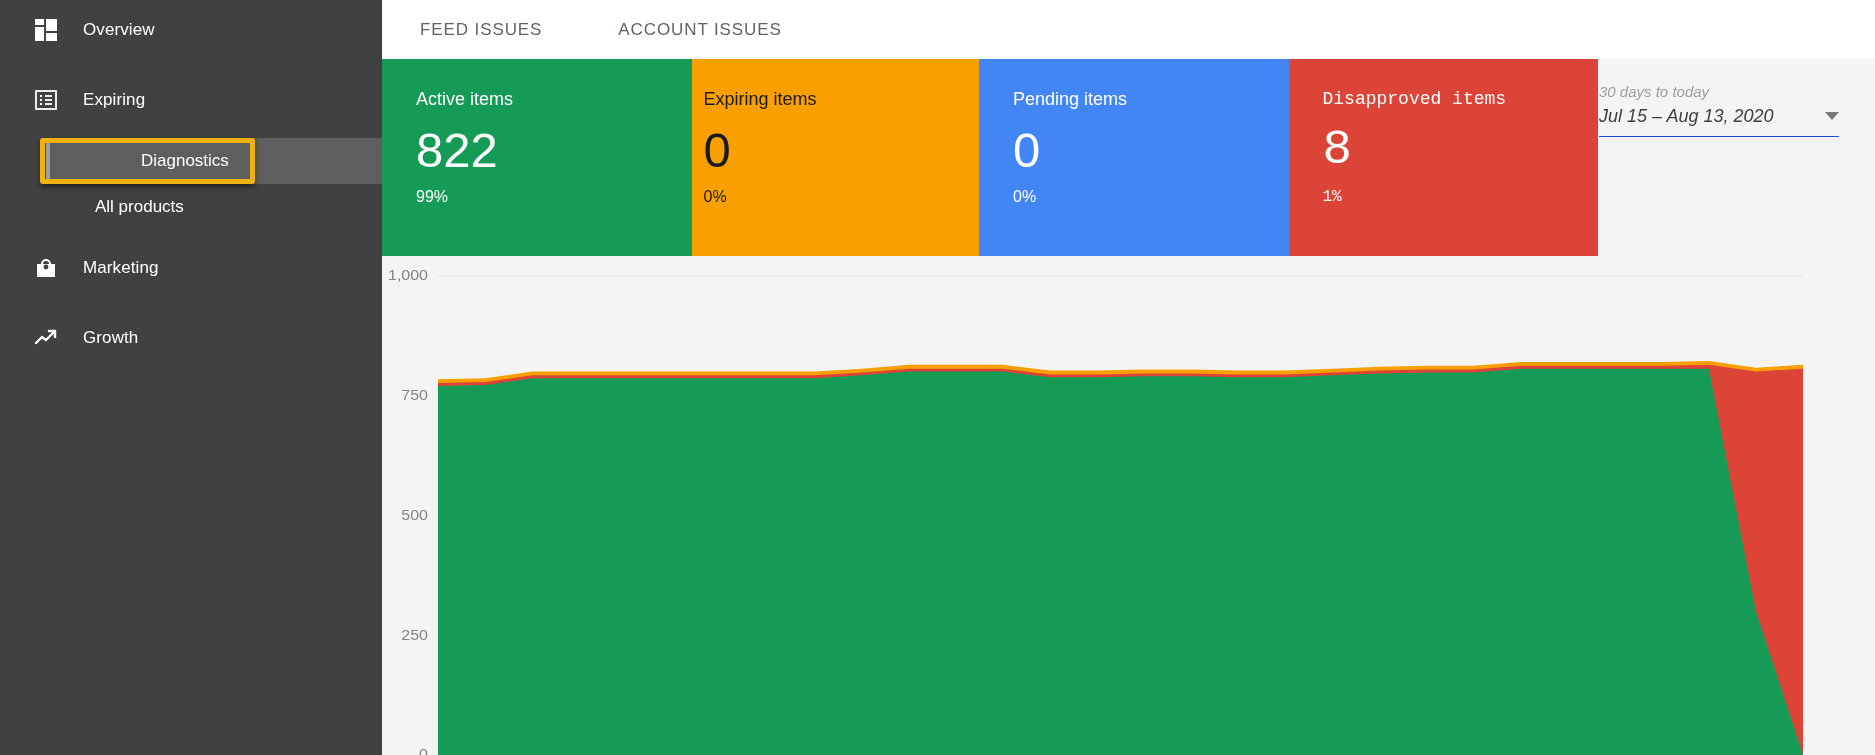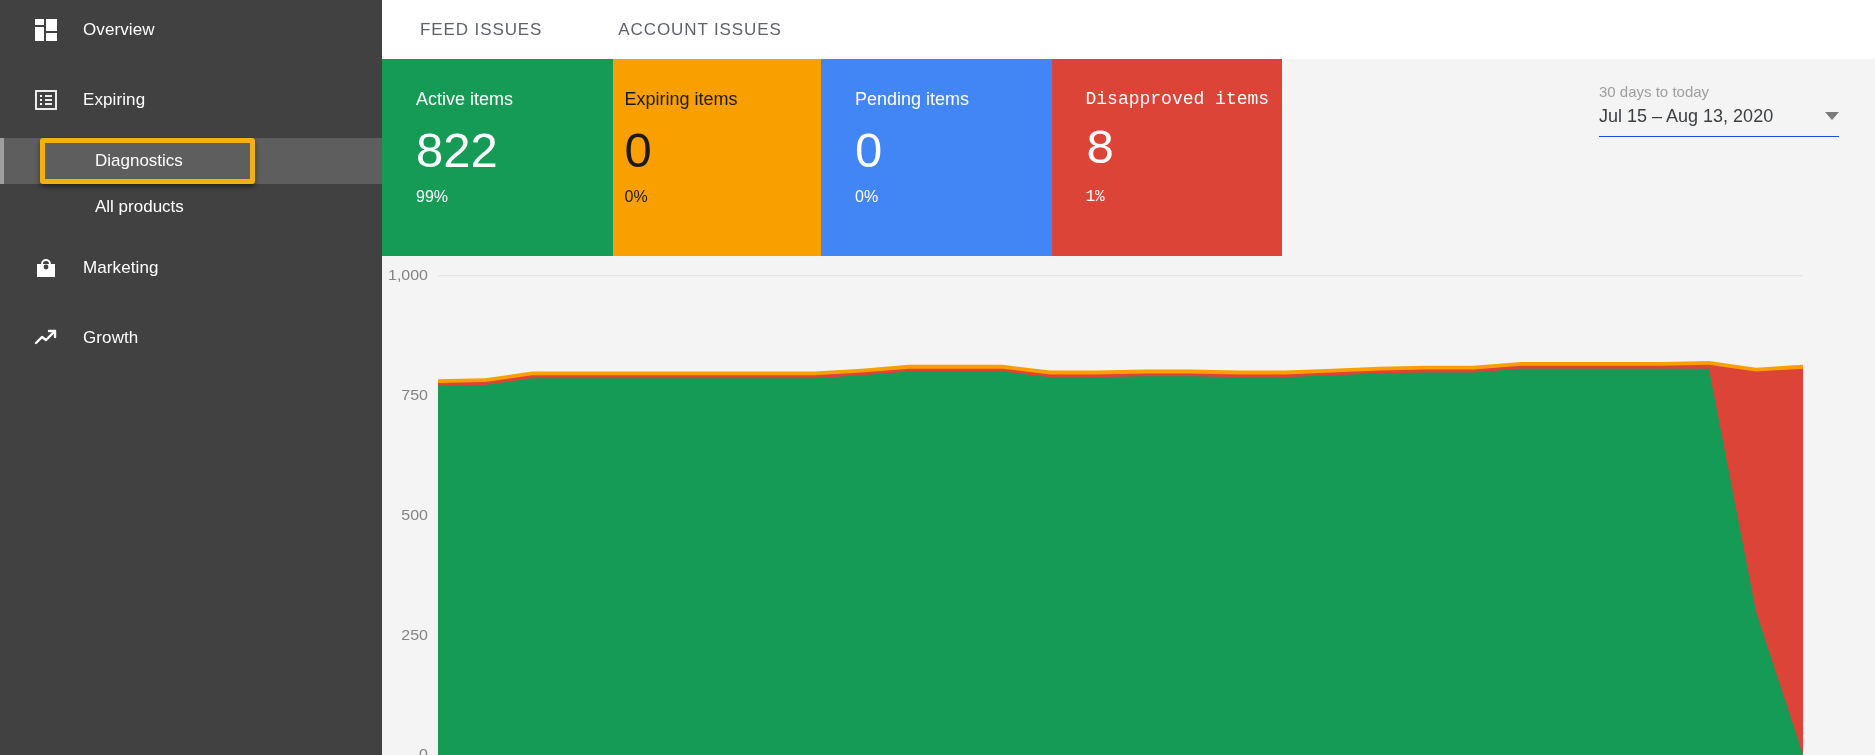--- a/index.html
+++ b/index.html
@@ -101,40 +101,41 @@
   .content {
     flex: 1 1 auto;
     background: #f4f4f4;
     position: relative;
   }
 
   
   .cards {
     display: flex;
     height: 197px;
-    width: 900px;
+    width: 1216px;
     position: absolute; left: 0; top: 0;
   }
   .card {
     flex: 1 1 0;
     padding: 30px 0 0 34px;
     position: relative;
     color: #ffffff;
   }
   .card .c-title { font-size: 18px; font-weight: 400; line-height: 1.2; }
   .card .c-value { font-size: 49px; font-weight: 400; line-height: 1.05; margin-top: 14px; }
   .card .c-pct  { font-size: 16px; margin-top: 12px; }
   .card.dark-text { color: #1a1a1a; }
 
   
   .date-range {
     position: absolute;
     right: 36px; top: 22px;
     width: 240px;
     text-align: left;
+    font-style: italic;
   }
   .date-range .dr-sub {
     font-size: 15px; color: #9e9e9e; line-height: 1.5;
   }
   .date-range .dr-row {
     display: flex; align-items: center; justify-content: space-between;
     border-bottom: 1px solid #1d4ed8;
     padding-bottom: 9px; margin-top: 2px;
   }
   .date-range .dr-val { font-size: 18px; color: #3c4043; }
@@ -187,21 +188,21 @@
           <line x1="10" y1="11" x2="17" y2="11" stroke="#ffffff" stroke-width="1.8"></line>
           <line x1="5" y1="15" x2="7" y2="15" stroke="#ffffff" stroke-width="1.8"></line>
           <line x1="10" y1="15" x2="17" y2="15" stroke="#ffffff" stroke-width="1.8"></line>
         </svg>
       </span>
       <span class="lbl">Expiring</span>
     </div>
 
     <div class="spacer-sm"></div>
 
-    <div style="position:relative;">
+    <div style="position:relative;padding-left:46px;">
       <div class="nav-sub selected">
         <span class="lbl">Diagnostics</span>
       </div>
       <div class="highlight-box"></div>
     </div>
 
     <div class="nav-sub">
       <span class="lbl">All products</span>
     </div>
 

